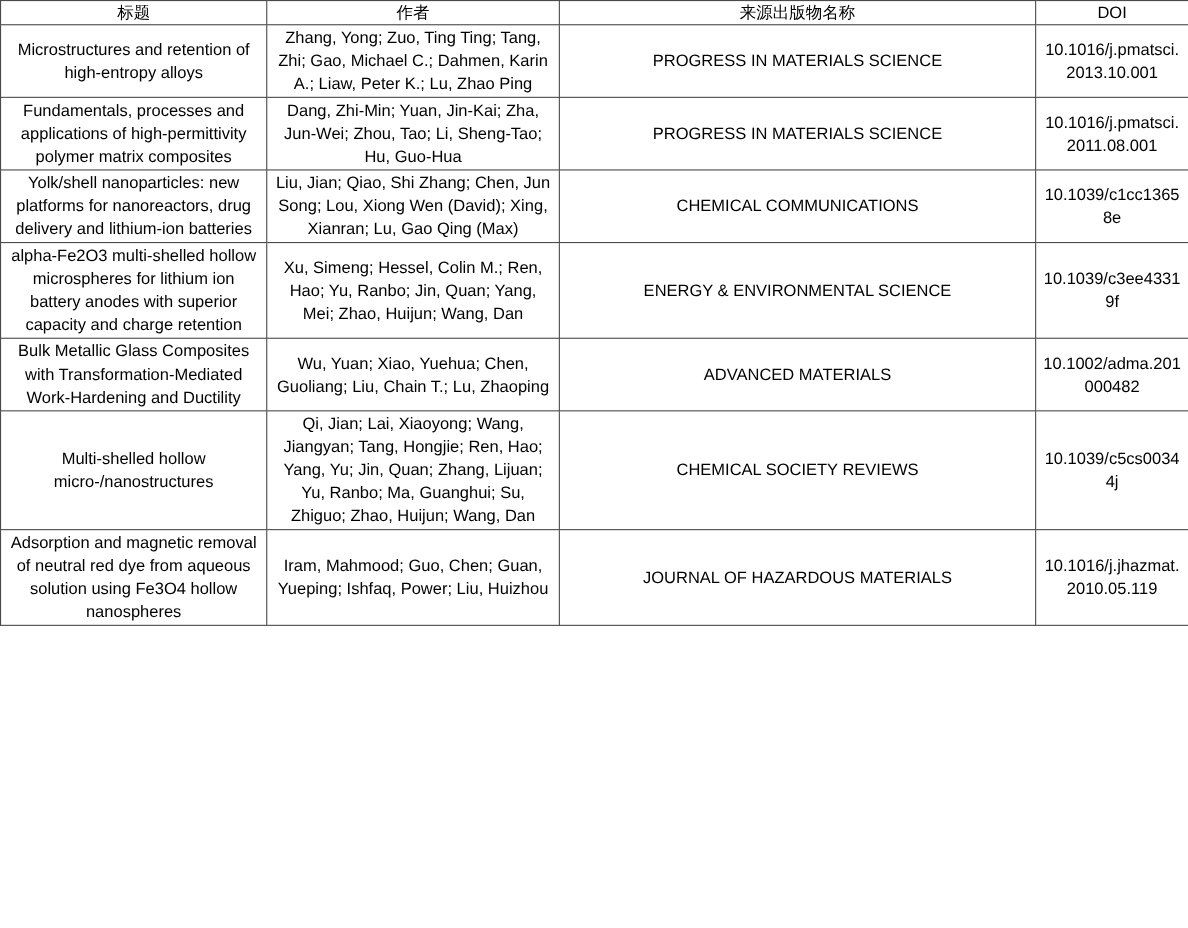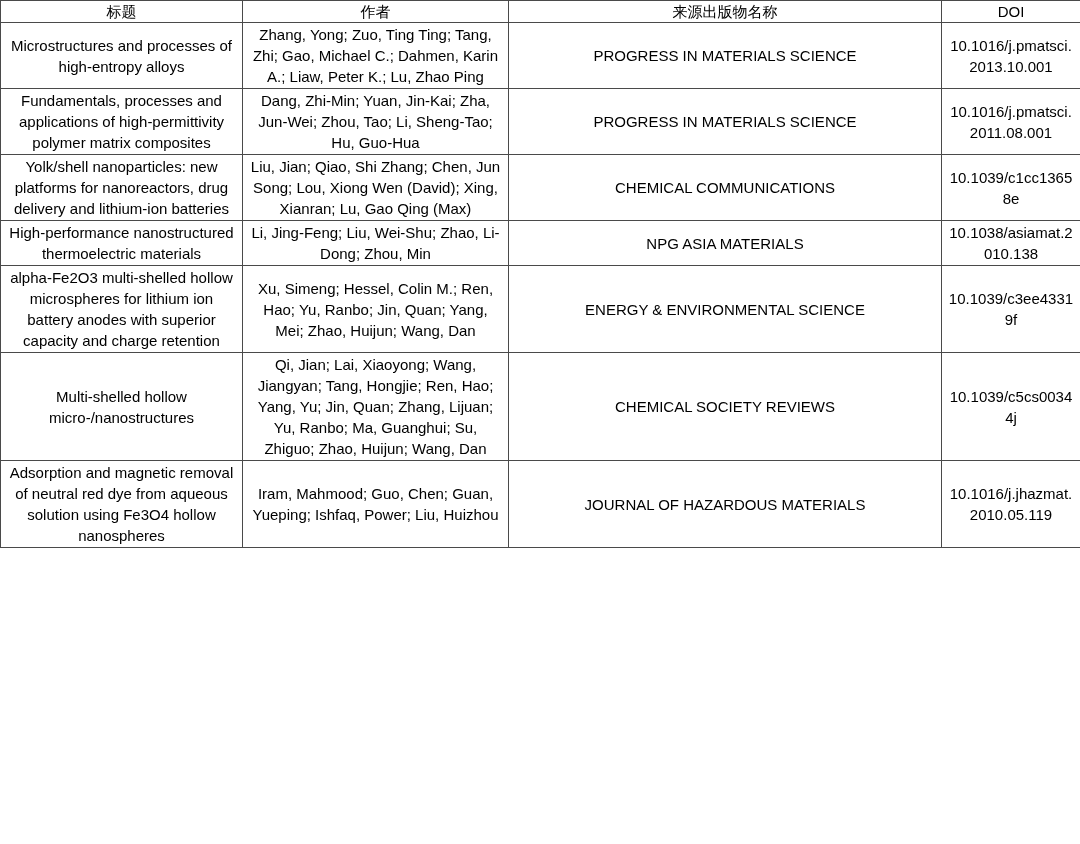--- a/index.html
+++ b/index.html
@@ -55,48 +55,48 @@
   <thead>
     <tr>
         <th>标题</th>
         <th>作者</th>
         <th>来源出版物名称</th>
         <th>DOI</th>
       </tr>
   </thead>
   <tbody>
       <tr>
-        <td class="cell-title">Microstructures and processes of high-entropy alloys</td>
+        <td class="cell-title">Microstructures and retention of high-entropy alloys</td>
         <td class="cell-authors">Zhang, Yong; Zuo, Ting Ting; Tang, Zhi; Gao, Michael C.; Dahmen, Karin A.; Liaw, Peter K.; Lu, Zhao Ping</td>
         <td class="cell-source">PROGRESS IN MATERIALS SCIENCE</td>
         <td class="cell-doi">10.1016/j.pmatsci.2013.10.001</td>
       </tr>
       <tr>
         <td class="cell-title">Fundamentals, processes and applications of high-permittivity polymer matrix composites</td>
         <td class="cell-authors">Dang, Zhi-Min; Yuan, Jin-Kai; Zha, Jun-Wei; Zhou, Tao; Li, Sheng-Tao; Hu, Guo-Hua</td>
         <td class="cell-source">PROGRESS IN MATERIALS SCIENCE</td>
         <td class="cell-doi">10.1016/j.pmatsci.2011.08.001</td>
       </tr>
       <tr>
         <td class="cell-title">Yolk/shell nanoparticles: new platforms for nanoreactors, drug delivery and lithium-ion batteries</td>
         <td class="cell-authors">Liu, Jian; Qiao, Shi Zhang; Chen, Jun Song; Lou, Xiong Wen (David); Xing, Xianran; Lu, Gao Qing (Max)</td>
         <td class="cell-source">CHEMICAL COMMUNICATIONS</td>
         <td class="cell-doi">10.1039/c1cc13658e</td>
       </tr>
       <tr>
-        <td class="cell-title">High-performance nanostructured thermoelectric materials</td>
-        <td class="cell-authors">Li, Jing-Feng; Liu, Wei-Shu; Zhao, Li-Dong; Zhou, Min</td>
-        <td class="cell-source">NPG ASIA MATERIALS</td>
-        <td class="cell-doi">10.1038/asiamat.2010.138</td>
-      </tr>
-      <tr>
         <td class="cell-title">alpha-Fe2O3 multi-shelled hollow microspheres for lithium ion battery anodes with superior capacity and charge retention</td>
         <td class="cell-authors">Xu, Simeng; Hessel, Colin M.; Ren, Hao; Yu, Ranbo; Jin, Quan; Yang, Mei; Zhao, Huijun; Wang, Dan</td>
         <td class="cell-source">ENERGY &amp; ENVIRONMENTAL SCIENCE</td>
         <td class="cell-doi">10.1039/c3ee43319f</td>
+      </tr>
+      <tr>
+        <td class="cell-title">Bulk Metallic Glass Composites with Transformation-Mediated Work-Hardening and Ductility</td>
+        <td class="cell-authors">Wu, Yuan; Xiao, Yuehua; Chen, Guoliang; Liu, Chain T.; Lu, Zhaoping</td>
+        <td class="cell-source">ADVANCED MATERIALS</td>
+        <td class="cell-doi">10.1002/adma.201000482</td>
       </tr>
       <tr>
         <td class="cell-title">Multi-shelled hollow micro-/nanostructures</td>
         <td class="cell-authors">Qi, Jian; Lai, Xiaoyong; Wang, Jiangyan; Tang, Hongjie; Ren, Hao; Yang, Yu; Jin, Quan; Zhang, Lijuan; Yu, Ranbo; Ma, Guanghui; Su, Zhiguo; Zhao, Huijun; Wang, Dan</td>
         <td class="cell-source">CHEMICAL SOCIETY REVIEWS</td>
         <td class="cell-doi">10.1039/c5cs00344j</td>
       </tr>
       <tr>
         <td class="cell-title">Adsorption and magnetic removal of neutral red dye from aqueous solution using Fe3O4 hollow nanospheres</td>
         <td class="cell-authors">Iram, Mahmood; Guo, Chen; Guan, Yueping; Ishfaq, Power; Liu, Huizhou</td>

